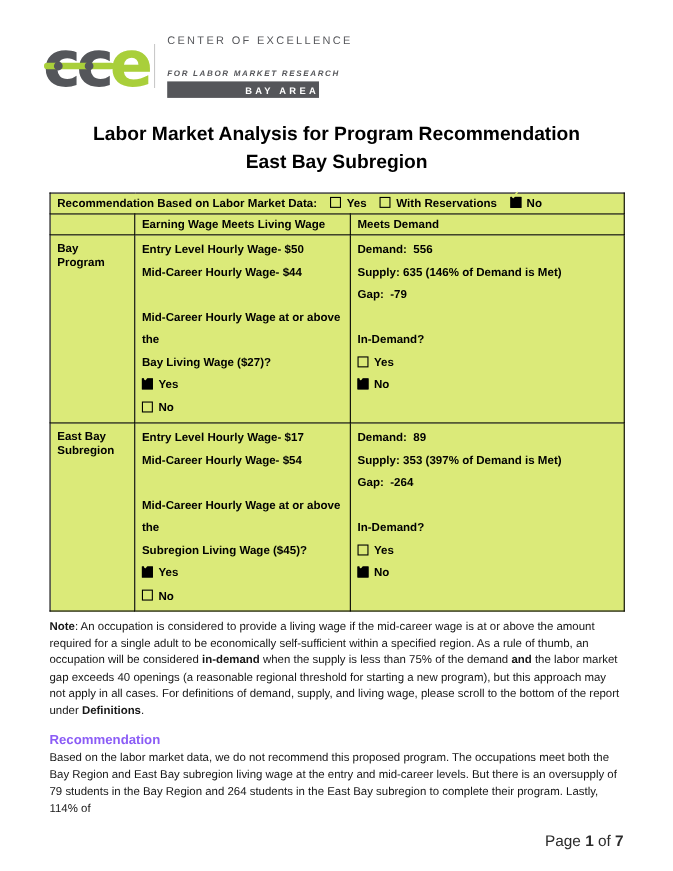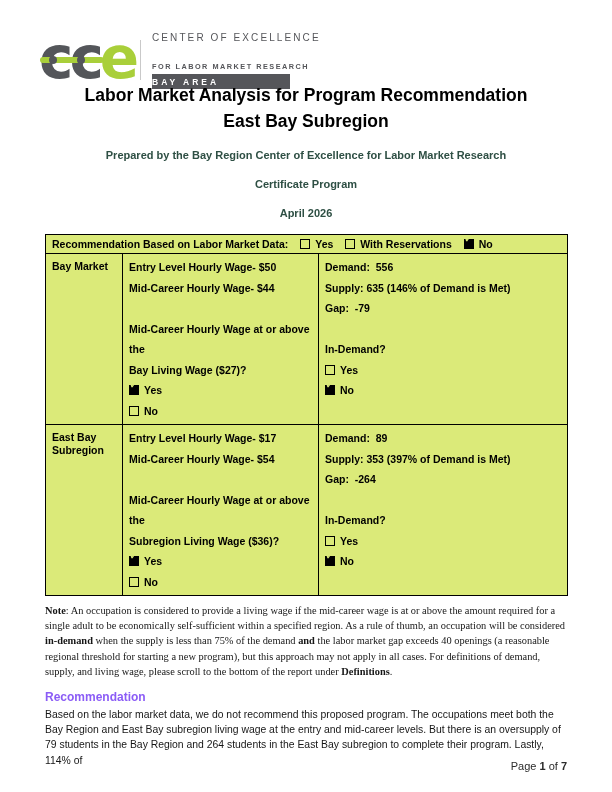--- a/index.html
+++ b/index.html
@@ -23,27 +23,27 @@
   }
   .wm-green { color: #a9cf3a; }
   .wm-bar { position: absolute; left: 1px; top: 19px; width: 64px; height: 6px;
             background: #a9cf3a; border-radius: 3px; }
   .wm-dot1, .wm-dot2 { position: absolute; top: 18px; width: 8px; height: 8px;
             border-radius: 50%; background: #54565a; }
   .wm-dot1 { left: 10px; } .wm-dot2 { left: 38px; }
   .logo-divider { width: 1px; height: 40px; background: #c9c9c9; margin: 0 11px 0 9px; }
   .logo-text { width: 138px; }
   .lt1 { font-size: 10px; font-weight: normal; letter-spacing: 2.1px; color: #55565a; white-space: nowrap; }
-  .lt2 { font-size: 7.3px; font-weight: bold; letter-spacing: 1.5px; color: #55565a; margin-top: 19px; white-space: nowrap; }
+  .lt2 { font-size: 7.3px; font-weight: bold; letter-spacing: 1.5px; color: #55565a; margin-top: 19px; white-space: nowrap; font-style: italic; }
   .lt-badge { margin-top: 3px; background: #55565a; color: #ffffff; font-size: 8.5px;
-              font-weight: bold; letter-spacing: 3px; text-align: left; padding: 3px 0 2px 0; }
+              font-weight: bold; letter-spacing: 3px; text-align: right; padding: 3px 0 2px 0; }
 
   
   .title { text-align: center; font-weight: bold; font-size: 17.5px; line-height: 26px;
-           color: #000000; margin-top: 0; }
+           color: #000000; margin-top: 26px; }
   .subtitle { text-align: center; color: #2e4f44; font-weight: bold; font-size: 11px; }
   .subtitle p { margin-top: 17px; }
   .subtitle p:first-child { margin-top: 15px; }
 
   
   table.lm-table { width: 100%; border-collapse: collapse; margin-top: 15px;
                    table-layout: fixed; border-radius: 30px; }
   table.lm-table td {
     border: 1.6px solid #000000; background: #dbea79;
     font-weight: bold; font-size: 10.5px; color: #000000;
@@ -58,26 +58,26 @@
   .opt { margin-left: 9px; }
   .checkbox { display: inline-block; width: 10px; height: 10px; border: 1.7px solid #000000;
               vertical-align: -1px; margin-right: 5px; position: relative; background: transparent; }
   .checkbox.checked { background: #000000; }
   .checkbox.checked::after {
     content: "\2713"; position: absolute; left: -0.5px; top: -6px;
     font-size: 10px; font-weight: bold; color: #dbea79; line-height: 10px;
   }
 
   
-  .note { margin-top: 7px; font-size: 10.4px; line-height: 15.2px; color: #161616; font-family: Liberation Serif, serif; }
+  .note { margin-top: 7px; font-size: 10.4px; line-height: 15.2px; color: #161616; }
   .rec-heading { margin-top: 11px; font-size: 12px; font-weight: bold; color: #8b5cf6; }
   .rec-body { margin-top: 3px; font-size: 10.4px; line-height: 15.2px; color: #161616; }
 
   
-  .footer { position: absolute; right: 45px; bottom: 20px; font-size: 11px; color: #2b2b2b; }
+  .footer { position: absolute; right: 45px; bottom: 20px; font-size: 14px; color: #2b2b2b; }
   b { font-weight: bold; }
 </style>
 </head>
 <body>
 
 <div class="page">
 
   <header class="logo-row">
     <div class="wordmark">
       <span class="wm-text"><span>cc</span><span class="wm-green">e</span></span>
@@ -91,45 +91,45 @@
       <div class="lt2">FOR LABOR MARKET RESEARCH</div>
       <div class="lt-badge">BAY AREA</div>
     </div>
   </header>
 
   <h1 class="title">
     <div>Labor Market Analysis for Program Recommendation</div>
     <div>East Bay Subregion</div>
   </h1>
 
-  <div class="subtitle">
-    <p>Prepared by the Bay Region Center of Excellence for Labor Market Research</p>
-    <p>Certificate Program</p>
-    <p>April 2026</p>
-  </div>
 
   <table class="lm-table">
     <colgroup>
         <col class="col-region">
         <col class="col-wage">
         <col class="col-demand">
       </colgroup>
     <tbody>
         <tr>
       <td colspan="3" class="rec-cell">
         <span>Recommendation Based on Labor Market Data:</span>
         <span class="opt"><span class="checkbox"></span><span>Yes</span></span>
         <span class="opt"><span class="checkbox"></span><span>With Reservations</span></span>
         <span class="opt"><span class="checkbox checked"></span><span>No</span></span>
       </td>
     </tr>
+    <tr>
+      <td class="hdr-cell"></td>
+      <td class="hdr-cell">Earning Wage Meets Living Wage</td>
+      <td class="hdr-cell">Meets Demand</td>
+    </tr>
 
     <tr>
       <td>
-        <div class="region-label">Bay Market</div>
+        <div class="region-label">Bay Program</div>
       </td>
       <td>
         <div class="line">Entry Level Hourly Wage- $50</div>
         <div class="line">Mid-Career Hourly Wage- $44</div>
         <div class="line"></div>
         <div class="line">Mid-Career Hourly Wage at or above the</div>
         <div class="line">Bay Living Wage ($27)?</div>
         <div class="line"><span class="checkbox checked"></span><span>Yes</span></div>
         <div class="line"><span class="checkbox"></span><span>No</span></div>
       </td>
@@ -146,21 +146,21 @@
 
     <tr>
       <td>
         <div class="region-label">East Bay Subregion</div>
       </td>
       <td>
         <div class="line">Entry Level Hourly Wage- $17</div>
         <div class="line">Mid-Career Hourly Wage- $54</div>
         <div class="line"></div>
         <div class="line">Mid-Career Hourly Wage at or above the</div>
-        <div class="line">Subregion Living Wage ($36)?</div>
+        <div class="line">Subregion Living Wage ($45)?</div>
         <div class="line"><span class="checkbox checked"></span><span>Yes</span></div>
         <div class="line"><span class="checkbox"></span><span>No</span></div>
       </td>
       <td>
         <div class="line">Demand:&nbsp; 89</div>
         <div class="line">Supply: 353 (397% of Demand is Met)</div>
         <div class="line">Gap:&nbsp; -264</div>
         <div class="line"></div>
         <div class="line">In-Demand?</div>
         <div class="line"><span class="checkbox"></span><span>Yes</span></div>

